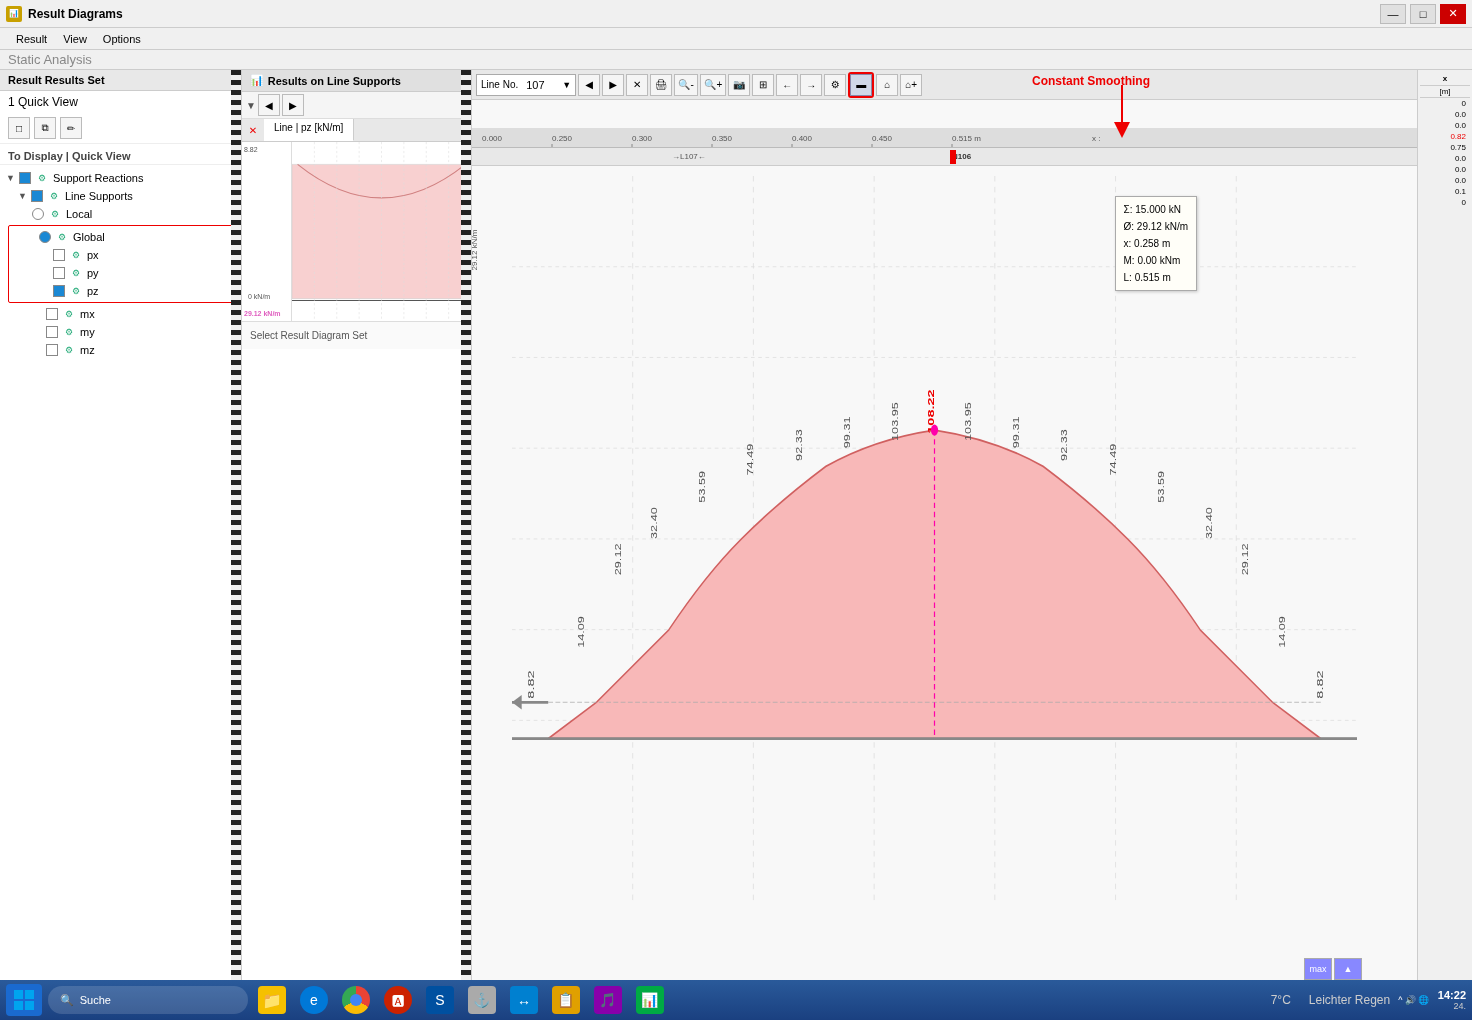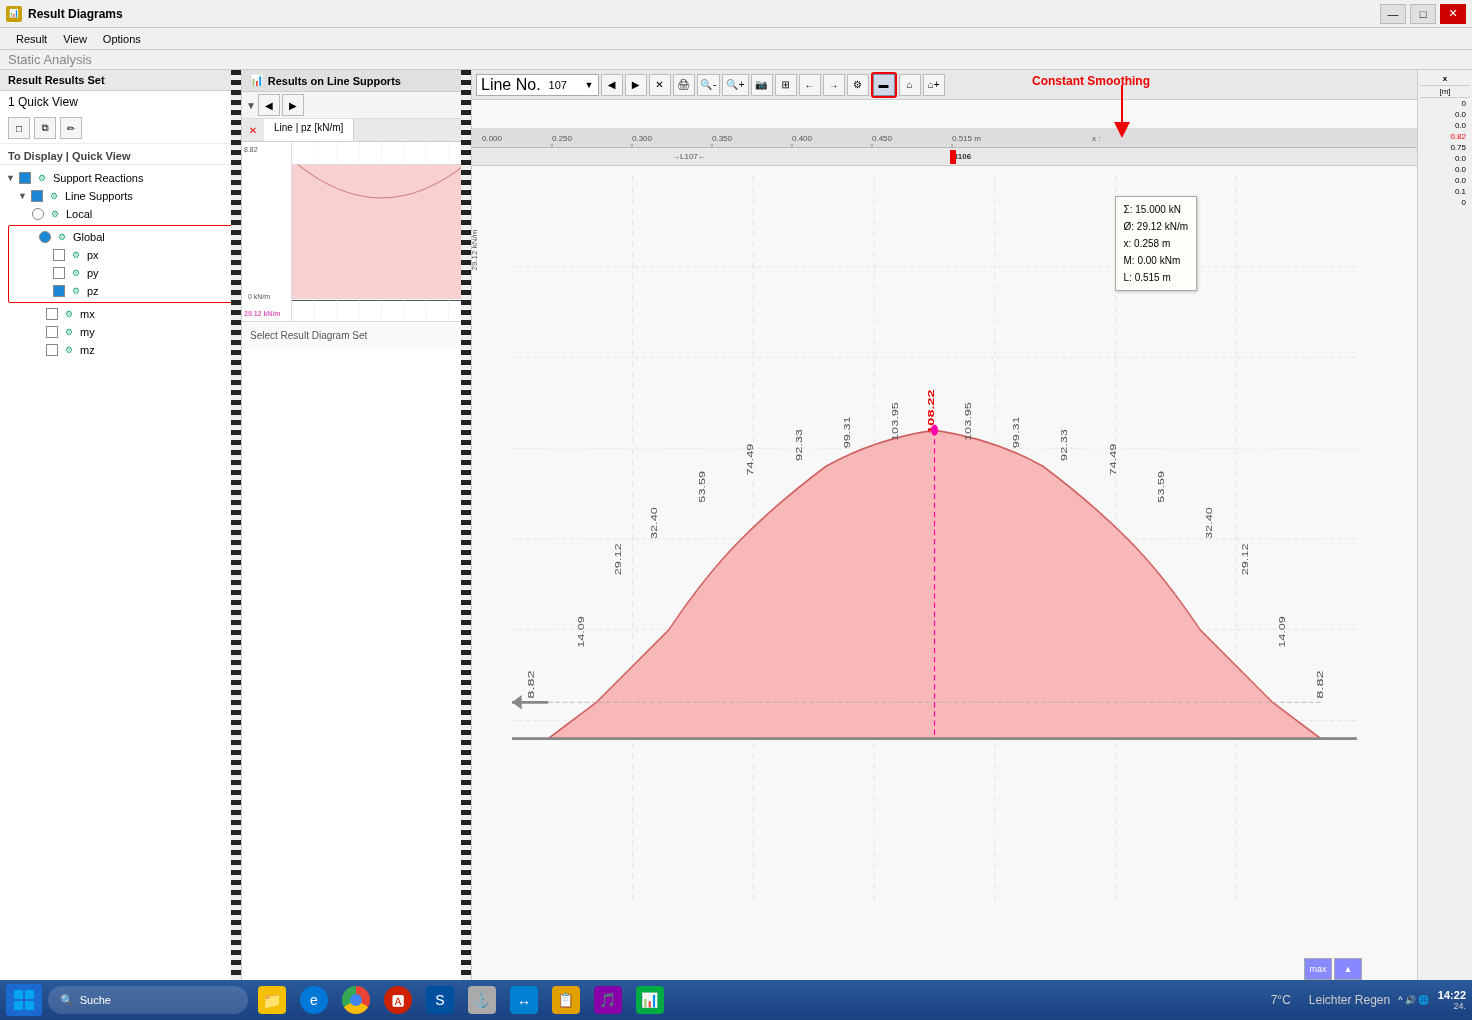--- a/index.html
+++ b/index.html
@@ -371,21 +371,21 @@
         <div class="btn-small" style="background:#ccffcc;">✓</div>
       </div>
     </div>
   </div>
 
   <div class="right-panel">
 
     <div class="diagram-toolbar">
 
       <div style="display:flex;align-items:center;border:1px solid #aaa;background:#fff;padding:0 4px;height:22px;">
-        <span style="font-size:16px;margin-right:4px;">Line No.</span>
+        <span style="font-size:10px;margin-right:4px;">Line No.</span>
         <input class="line-no-input" style="border: none; outline: none; width: 40px;" value="107">
         <span style="font-size:9px;">▼</span>
       </div>
       <div class="diag-btn">◀</div>
       <div class="diag-btn">▶</div>
       <div class="diag-btn">✕</div>
       <div class="diag-btn">🖨</div>
       <div class="diag-btn">🔍-</div>
       <div class="diag-btn">🔍+</div>
       <div class="diag-btn">📷</div>

